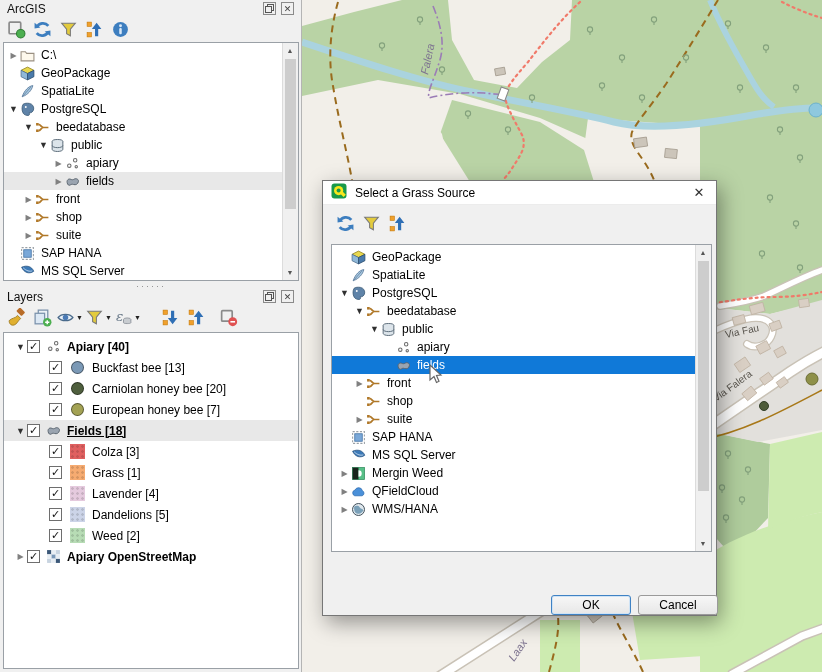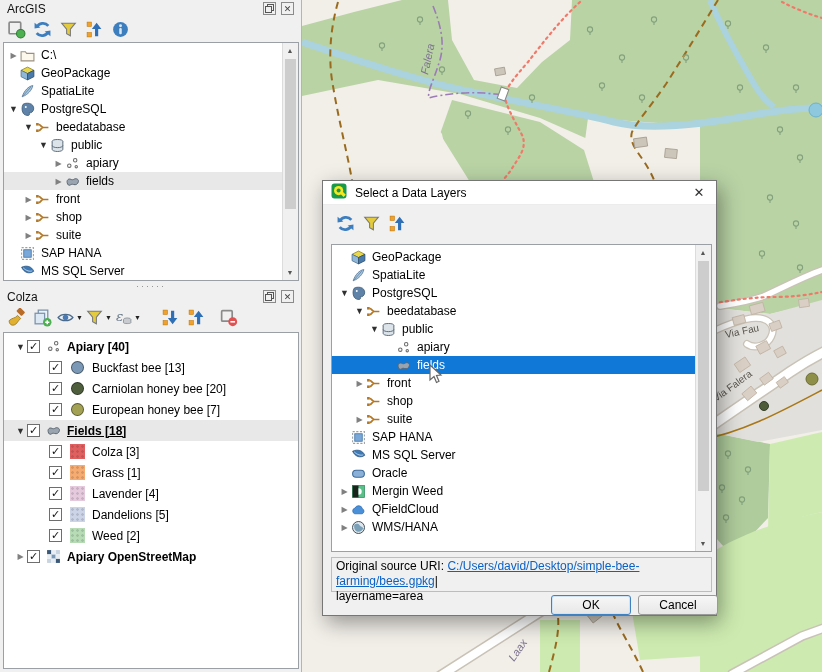--- a/index.html
+++ b/index.html
@@ -405,21 +405,21 @@
           <span class="thumb" style="top:16px;height:150px;"></span>
         </div>
       </div>
     </div>
 
     <div class="splitter">
         <span class="dots">······</span>
       </div>
 
     <div>
-      <span class="panel-title" style="top:290px;">Colza</span>
+      <span class="panel-title" style="top:290px;">Layers</span>
       <span class="mini-btn" style="left:263px;top:290px;">
         <svg width="11" height="11">
             <rect x="3.5" y="1.5" width="6" height="6" fill="none" stroke="#555"></rect>
             <rect x="1.5" y="3.5" width="6" height="6" fill="#f0f0f0" stroke="#555"></rect>
           </svg>
       </span>
       <span class="mini-btn" style="left:281px;top:290px;">✕</span>
       <div class="toolbar" id="layers-toolbar" style="left:4px;top:306px;">
           <div class="tbtn">
             <span class="icn">
@@ -603,21 +603,21 @@
   <div class="dialog">
     <div class="dlg-titlebar">
       <span class="icn">
         <svg viewBox="0 0 16 16" width="16" height="16">
             <rect x="0.5" y="0.5" width="15" height="15" rx="3" fill="#189a4a"></rect>
             <circle cx="7.6" cy="7.6" r="4.6" fill="#f8e71c"></circle>
             <circle cx="7.6" cy="7.6" r="2" fill="#189a4a"></circle>
             <rect x="9.5" y="9.5" width="5" height="3.2" fill="#f8e71c" transform="rotate(45 12 11)"></rect>
           </svg>
       </span>
-      <span class="dlg-title">Select a Data Layers</span>
+      <span class="dlg-title">Select a Grass Source</span>
       <span class="dlg-close">✕</span>
     </div>
     <div class="toolbar dlg-toolbar" id="dialog-toolbar">
         <div class="tbtn">
           <span class="icn">
             <svg viewBox="0 0 18 18">
               <g fill="none" stroke="#3d7ebf" stroke-width="2.6">
                 <path d="M14.5 5.5 A6.5 6.5 0 0 0 3.5 7"></path>
                 <path d="M3.5 12.5 A6.5 6.5 0 0 0 14.5 11"></path>
               </g>
@@ -778,30 +778,20 @@
             <span class="icn tree">
               <svg viewBox="0 0 14 14">
                 <path d="M1.5 3 C6 1 11 2 12.8 6.8 C9 9.5 4 8.5 1.5 3 Z" fill="#3c7ab8" stroke="#1e4a78" stroke-width="0.7"></path>
                 <path d="M3 3.6 C6 6.5 9 7.2 11.5 6.4" stroke="#cfe0f0" stroke-width="0.8" fill="none"></path>
               </svg>
             </span>
             <span class="lbl">MS SQL Server</span>
           </div>
           <div class="trow" style="height: 18px;">
             <span class="ind" style="width: 6px;"></span>
-            <span class="exp">&nbsp;</span>
-            <span class="icn tree">
-              <svg viewBox="0 0 14 14">
-                <rect x="1.5" y="4" width="11" height="6.5" rx="3.2" fill="#8ab0d8" stroke="#3c6a9a" stroke-width="1"></rect>
-              </svg>
-            </span>
-            <span class="lbl">Oracle</span>
-          </div>
-          <div class="trow" style="height: 18px;">
-            <span class="ind" style="width: 6px;"></span>
             <span class="exp">▶</span>
             <span class="icn tree">
               <svg viewBox="0 0 14 14">
                 <rect x="1.5" y="1.5" width="11" height="11" fill="#58c088" stroke="#2a8a58" stroke-width="0.7"></rect>
                 <rect x="1.5" y="1.5" width="5.5" height="11" fill="#18241c"></rect>
                 <path d="M7 4 A3 3 0 0 1 7 10 Z" fill="#fff"></path>
               </svg>
             </span>
             <span class="lbl">Mergin Weed</span>
           </div>
@@ -826,24 +816,20 @@
             </span>
             <span class="lbl">WMS/HANA</span>
           </div>
         </div>
       <div class="vscroll">
         <span class="arr up">▲</span>
         <span class="arr down">▼</span>
         <span class="thumb" style="top:16px;height:230px;"></span>
       </div>
     </div>
-    <div class="uri-frame">
-      <span>Original source URI: </span><a href="#" class="uri-link">C:/Users/david/Desktop/simple-bee-farming/bees.gpkg</a><span>|</span><br>
-      <span>layername=area</span>
-    </div>
     <button class="btn default" id="ok-btn">OK</button>
     <button class="btn" id="cancel-btn">Cancel</button>
   </div>
 
   <svg class="cursor" width="16" height="22">
     <path d="M2,1 L2,16 L6,12.5 L8.5,18.5 L11,17.3 L8.5,11.5 L13,11 Z" fill="#fff" stroke="#666" stroke-width="1.2"></path>
   </svg>
 </div>
 
 </body></html>

